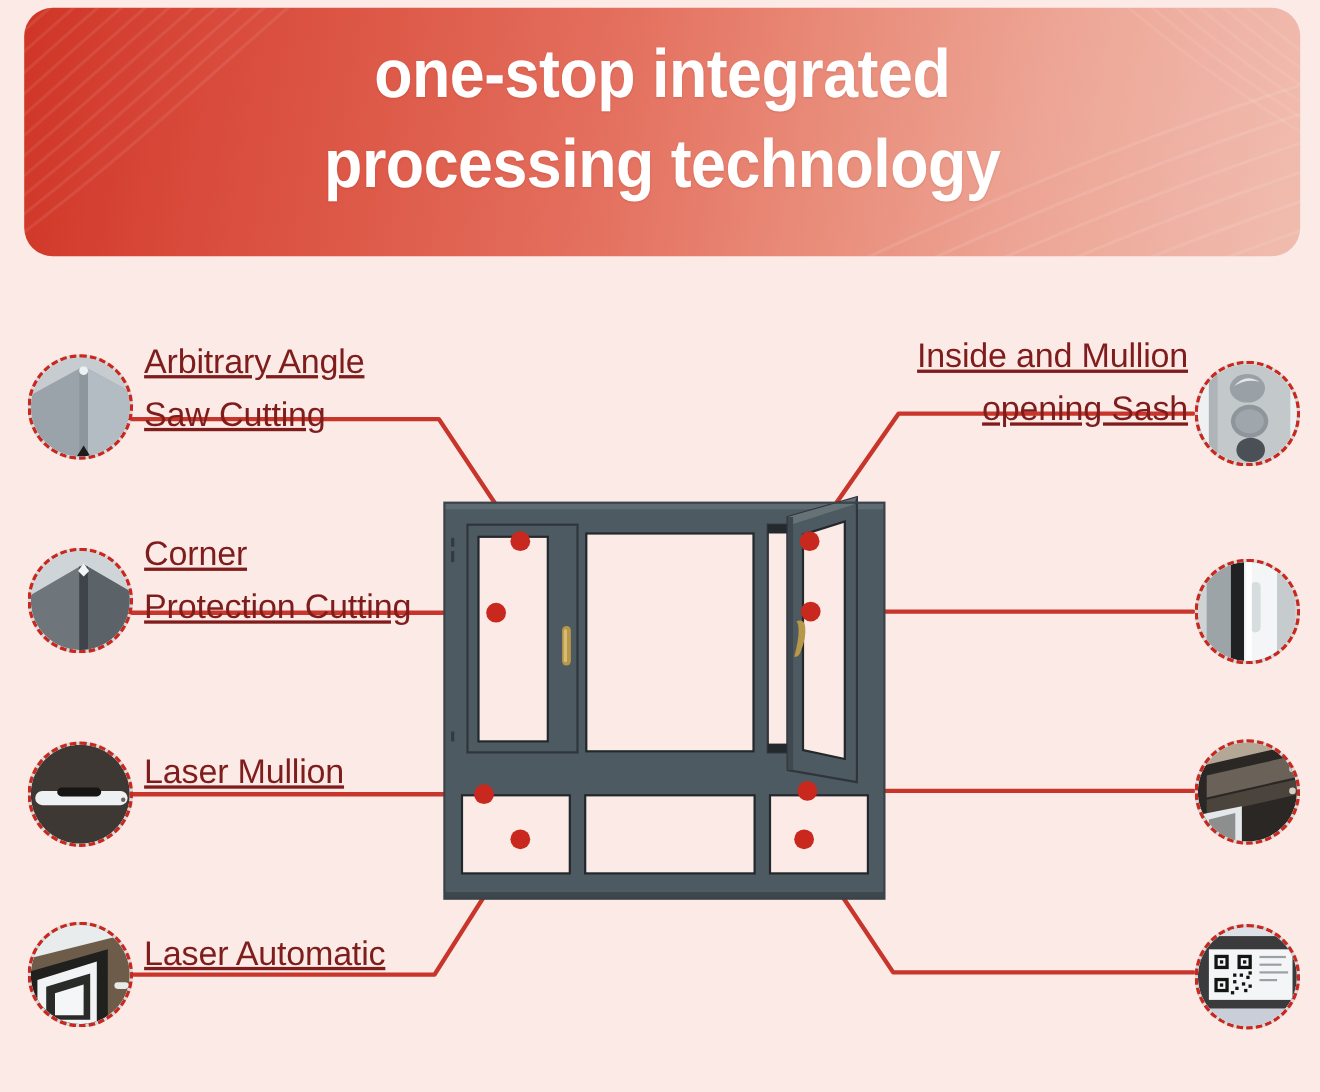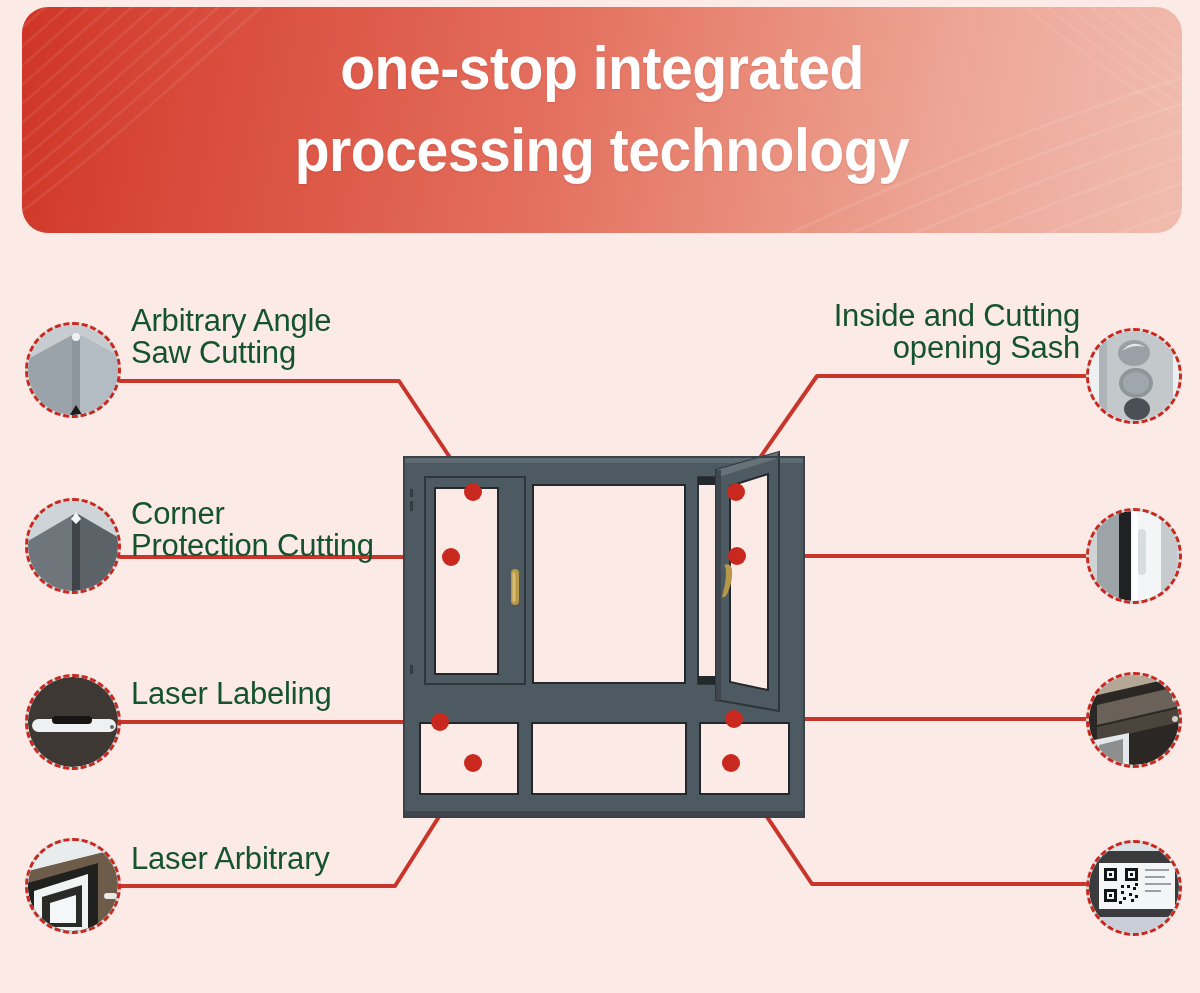--- a/index.html
+++ b/index.html
@@ -59,26 +59,27 @@
     letter-spacing: -0.5px;
     font-family: "Liberation Sans Narrow", "Liberation Sans", sans-serif;
     transform: scaleX(0.92);
     text-shadow: 0 1px 2px rgba(140,30,18,.18);
     white-space: pre-line;
   }
 
   
   .callout-label {
     position: absolute;
-    color: #14532d;
+    color: #7f1d1d;
     font-size: 31px;
-    line-height: 32px;
+    line-height: 48px;
     font-weight: 400;
     white-space: pre-line;
     letter-spacing: -0.2px;
+    text-decoration: underline;
   }
   .callout-label.left  { text-align: left; }
   .callout-label.right { text-align: right; }
 
   
   .thumb {
     position: absolute;
     border-radius: 50%;
     overflow: hidden;
     box-sizing: border-box;
@@ -223,28 +224,28 @@
       <circle cx="736" cy="492" r="9"></circle>
       <circle cx="737" cy="556" r="9"></circle>
       <circle cx="734" cy="719" r="9"></circle>
       <circle cx="731" cy="763" r="9"></circle>
     </g>
   </svg>
 
   <div class="callout-label left" style="left:131px; top:305px;">Arbitrary Angle
 Saw Cutting</div>
 
-  <div class="callout-label left" style="left:131px; top:498px;">Corner
+  <div class="callout-label left" style="left:131px; top:480px;">Corner
 Protection Cutting</div>
 
-  <div class="callout-label left" style="left:131px; top:678px;">Laser Labeling</div>
-
-  <div class="callout-label left" style="left:131px; top:843px;">Laser Arbitrary</div>
-
-  <div class="callout-label right" style="right:120px; top:300px; width:420px;">Inside and Cutting
+  <div class="callout-label left" style="left:131px; top:678px;">Laser Mullion</div>
+
+  <div class="callout-label left" style="left:131px; top:843px;">Laser Automatic</div>
+
+  <div class="callout-label right" style="right:120px; top:300px; width:420px;">Inside and Mullion
 opening Sash</div>
 
 
 
 
   <div class="thumb" style="left:25px; top:322px; width:96px; height:96px;">
     <div class="ph">
       <svg viewBox="0 0 96 96" width="96" height="96">
         <rect width="96" height="96" fill="#c7ccd0"></rect>
         <path d="M0,96 L0,34 L48,8 L96,34 L96,96 Z" fill="#9aa3a9"></path>

